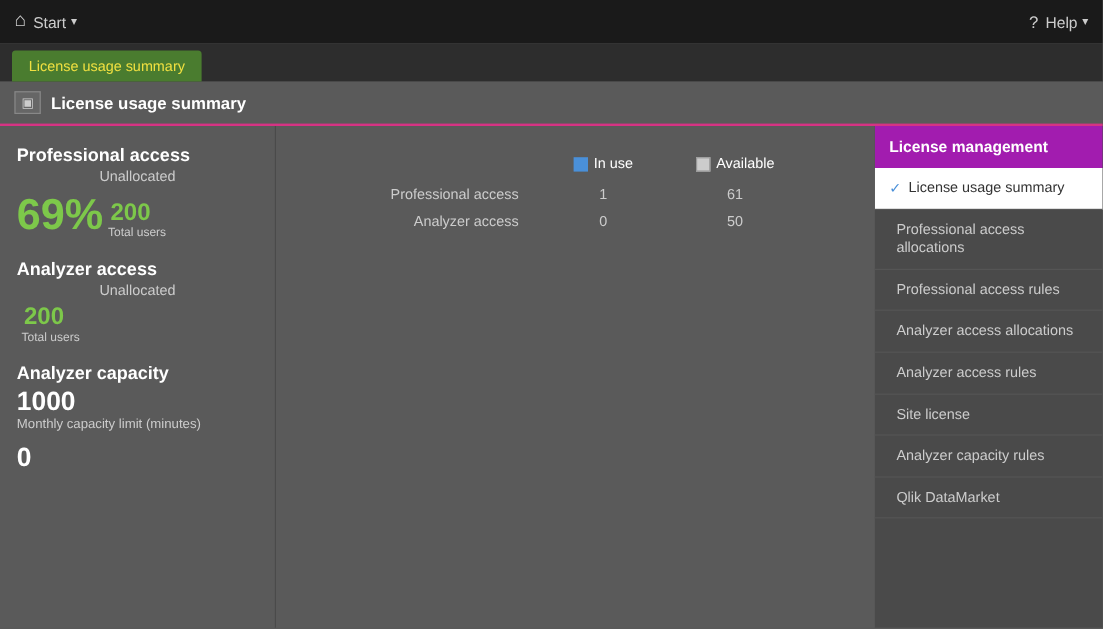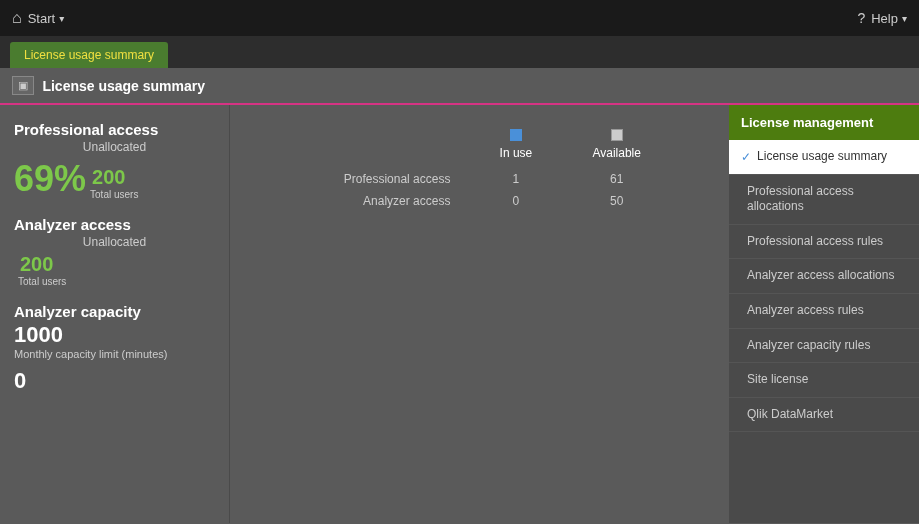--- a/index.html
+++ b/index.html
@@ -167,24 +167,23 @@
       font-size: 12px;
       padding: 4px 20px;
       text-align: center;
     }
     .access-table td:first-child {
       text-align: right;
       padding-right: 20px;
     }
     .th-label {
       display: flex;
-      align-items: center;
+      align-items: flex-end;
       gap: 5px;
       justify-content: center;
-      flex-direction: column;
     }
     .legend-box-blue {
       width: 12px;
       height: 12px;
       background: #4a90d9;
       display: inline-block;
       flex-shrink: 0;
     }
     .legend-box-gray {
       width: 12px;
@@ -195,21 +194,21 @@
       flex-shrink: 0;
     }
 
     
     .right-sidebar {
       flex: 0 0 190px;
       background: #4a4a4a;
       overflow-y: auto;
     }
     .sidebar-header {
-      background: #4d7c0f;
+      background: #a21caf;
       color: #fff;
       font-size: 13px;
       font-weight: bold;
       padding: 10px 12px;
     }
     .sidebar-item {
       padding: 9px 12px;
       color: #ccc;
       font-size: 12px;
       cursor: pointer;
@@ -353,26 +352,26 @@
         <div class="sidebar-item">
     <span class="check-icon"> </span>
     <span class="sidebar-item-text">Analyzer access allocations</span>
   </div>
         <div class="sidebar-item">
     <span class="check-icon"> </span>
     <span class="sidebar-item-text">Analyzer access rules</span>
   </div>
         <div class="sidebar-item">
     <span class="check-icon"> </span>
+    <span class="sidebar-item-text">Site license</span>
+  </div>
+        <div class="sidebar-item">
+    <span class="check-icon"> </span>
     <span class="sidebar-item-text">Analyzer capacity rules</span>
   </div>
         <div class="sidebar-item">
     <span class="check-icon"> </span>
-    <span class="sidebar-item-text">Site license</span>
-  </div>
-        <div class="sidebar-item">
-    <span class="check-icon"> </span>
     <span class="sidebar-item-text">Qlik DataMarket</span>
   </div>
       </div>
   </div>
 
 </div>
 
 </body></html>

